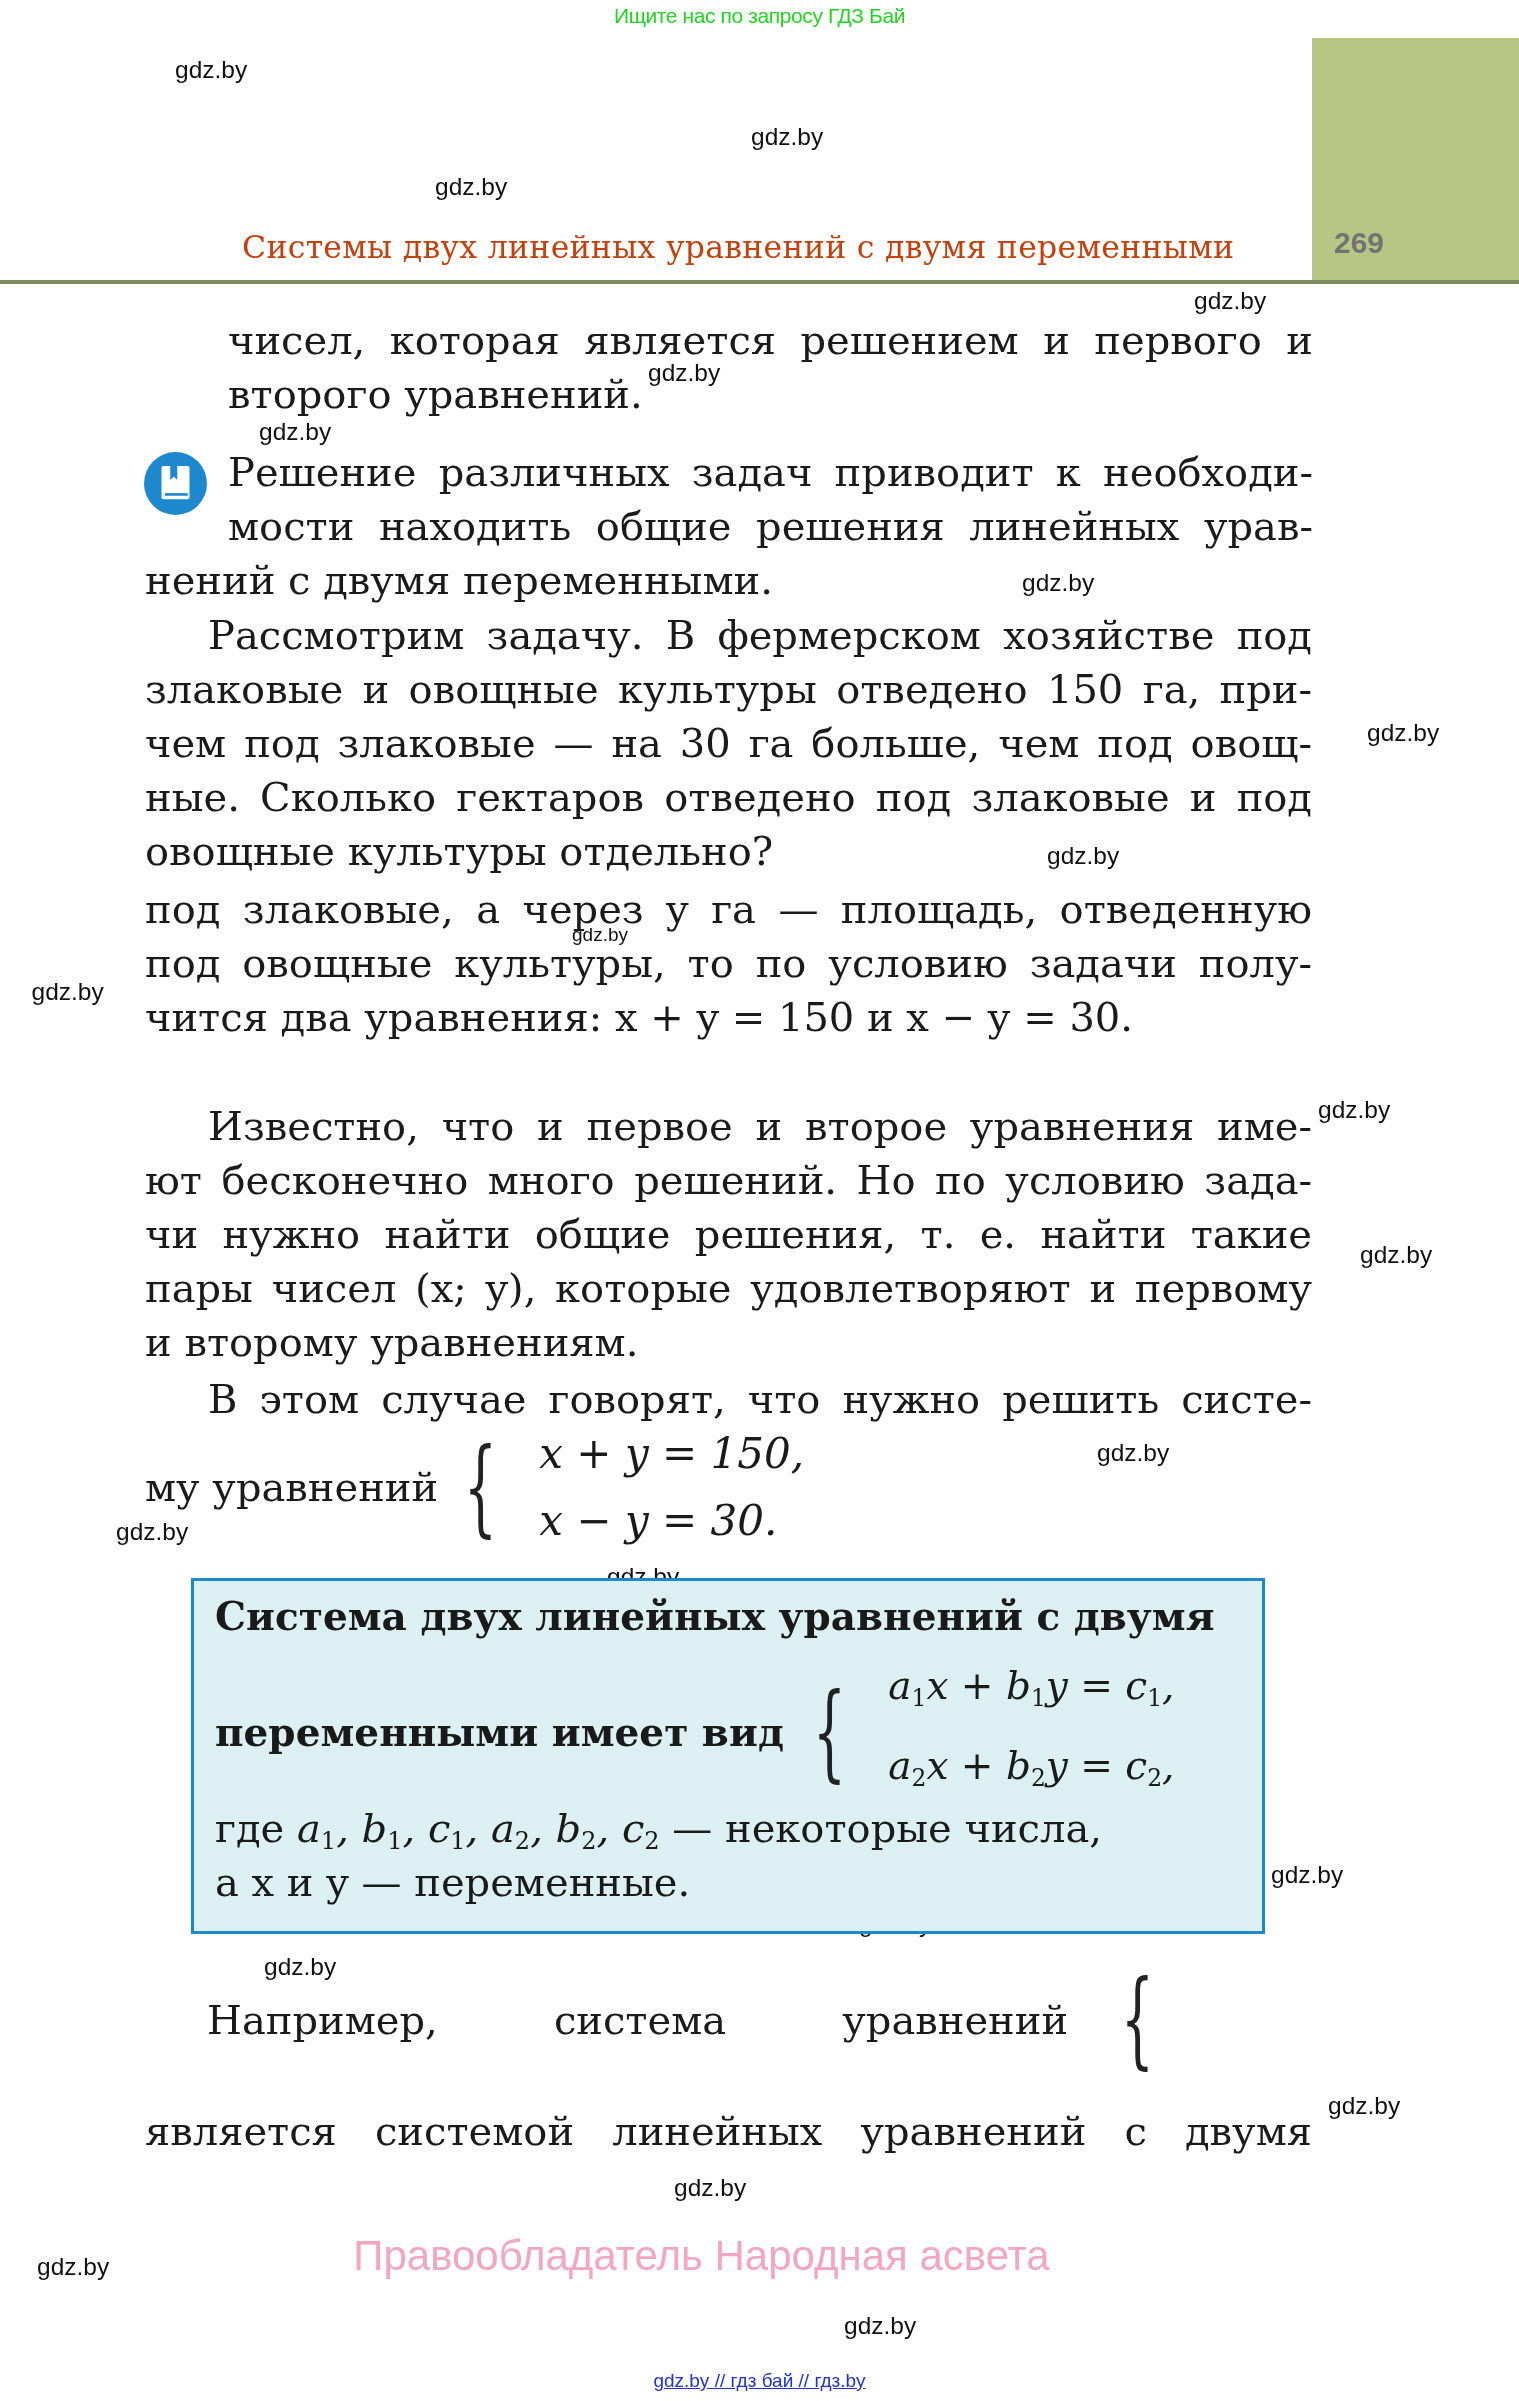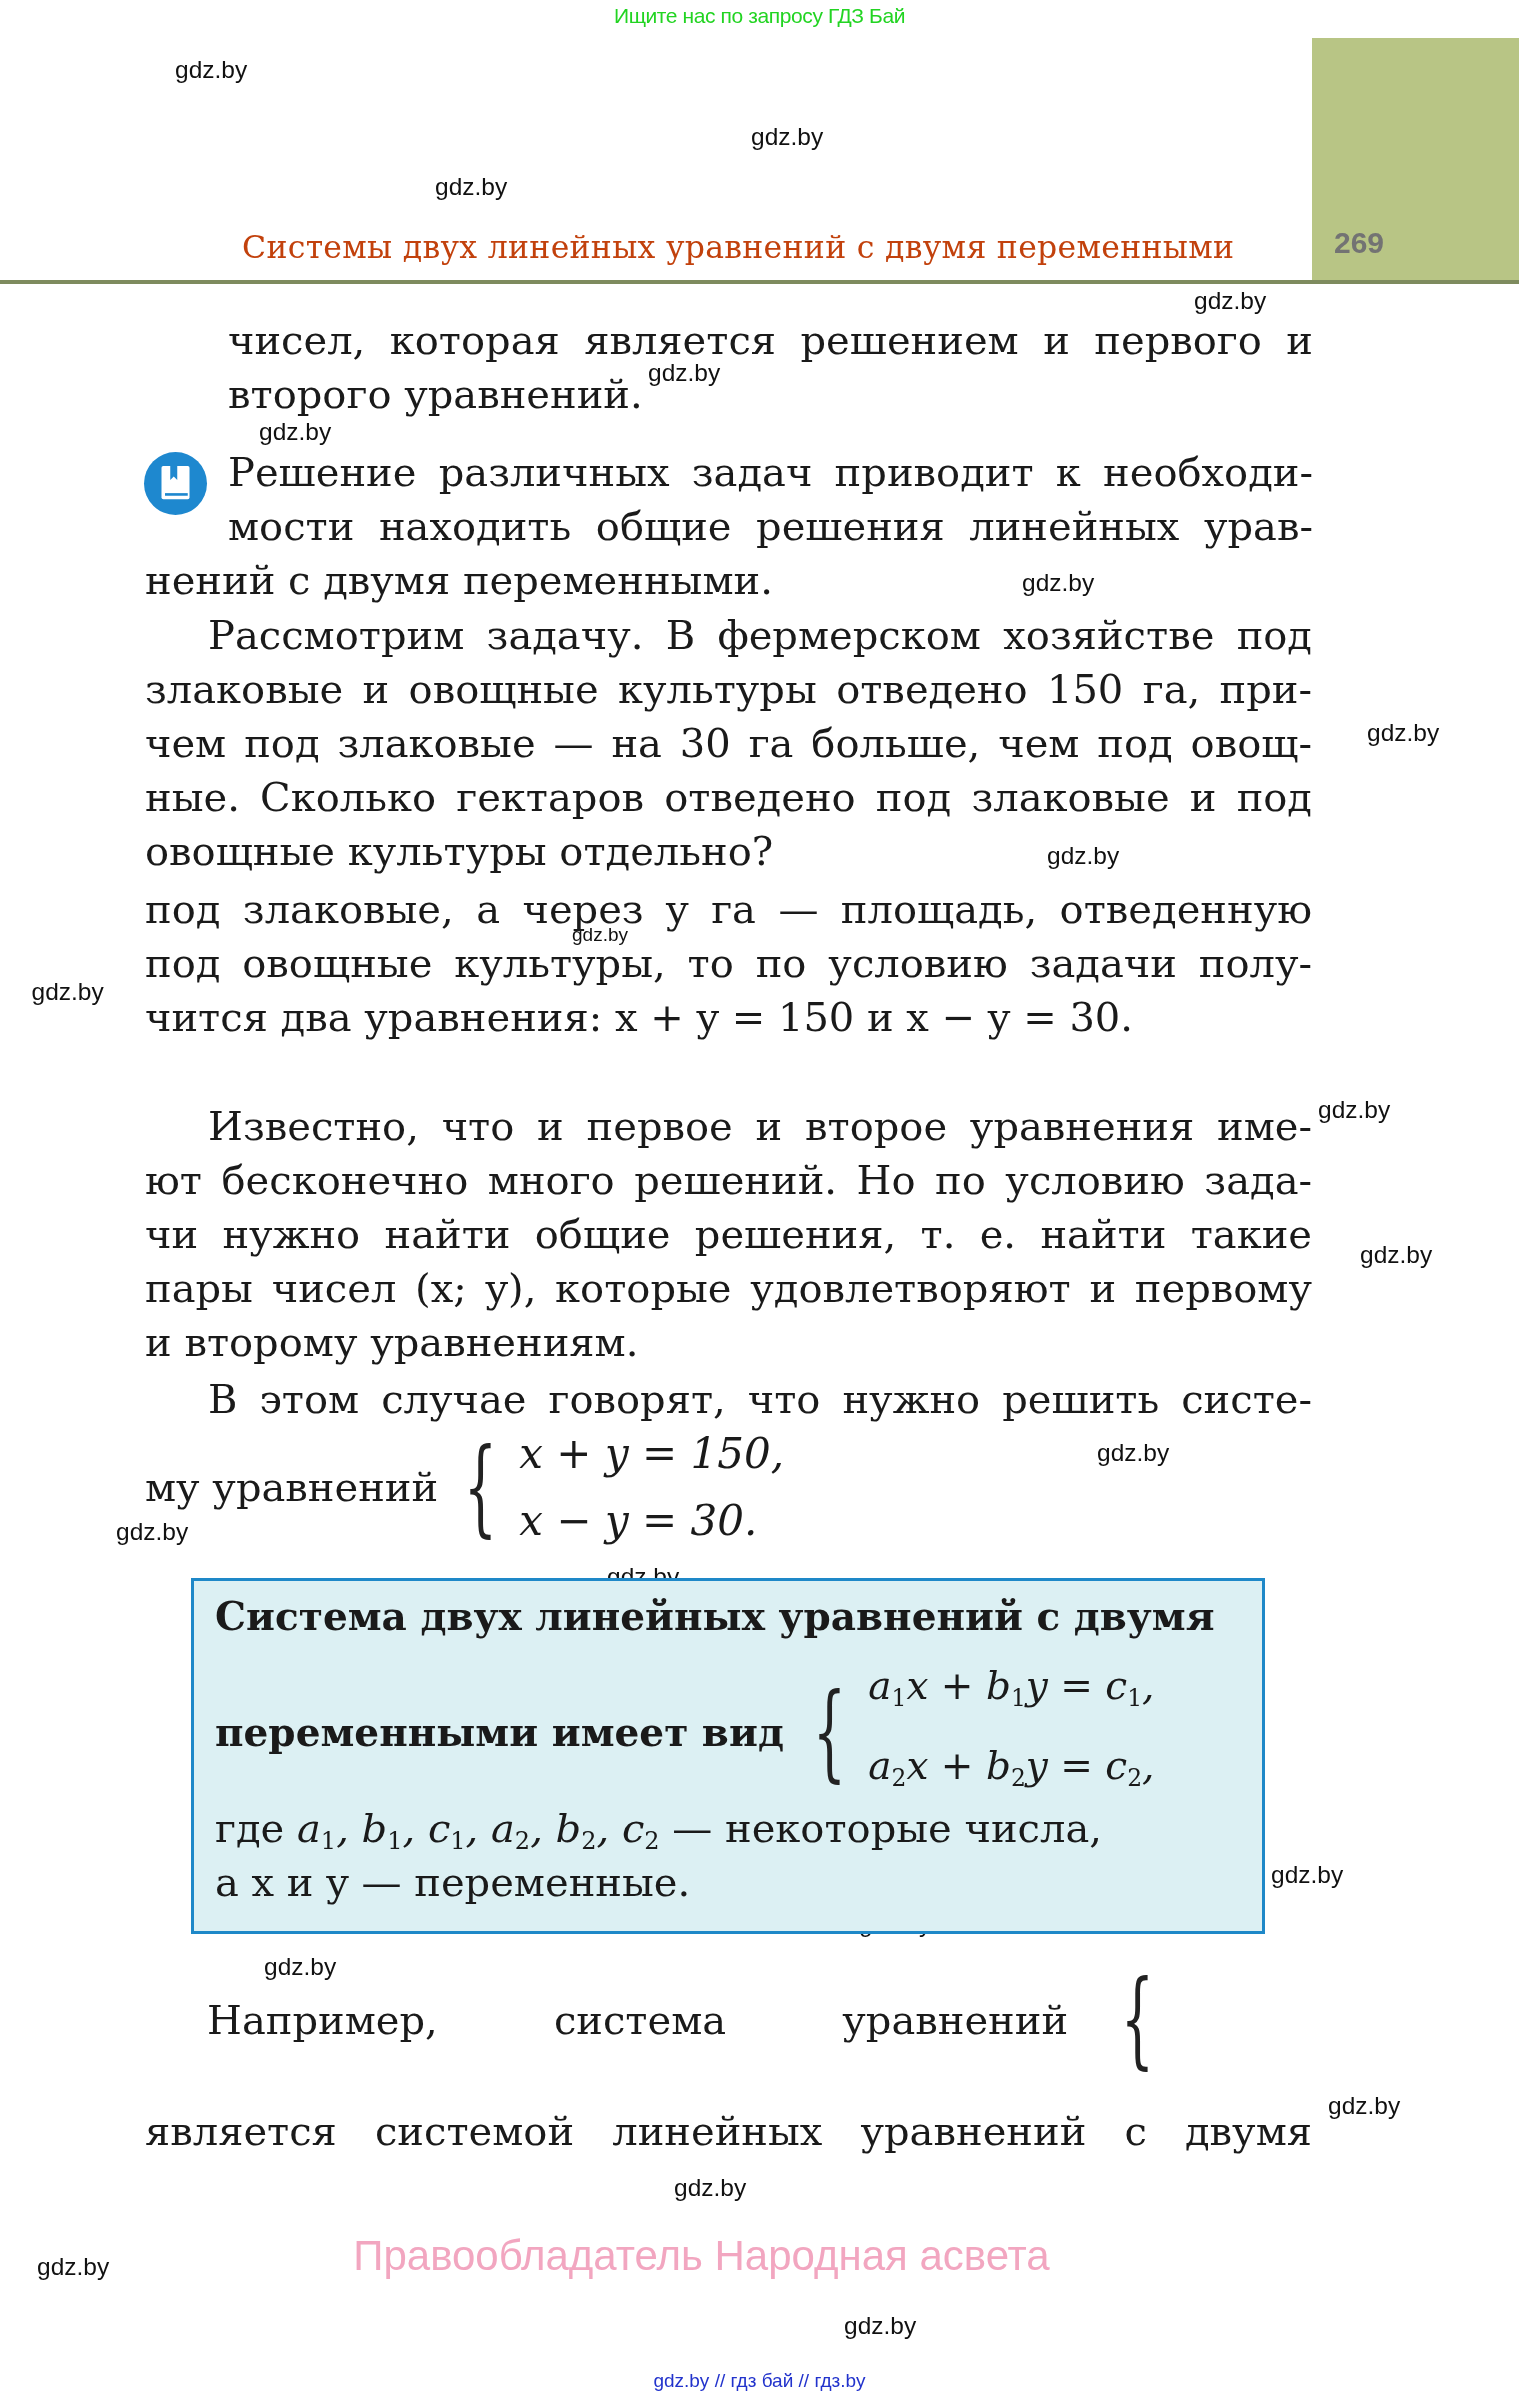--- a/index.html
+++ b/index.html
@@ -19,33 +19,33 @@
   .para { left:145px; width:1167px; font-size:40px; line-height:54px; text-align:justify; }
   .para .line { display:block; white-space:nowrap; text-align:justify; text-align-last:justify; height:54px; }
   .para .line.last { text-align-last:left; }
   .para .line.indent { padding-left:63px; }
   .math { font-family:"DejaVu Serif","Liberation Serif",serif; font-style:italic; }
 
   .book-icon { left:144px; top:452px; width:63px; height:63px; border-radius:50%; background:#1e88cf; }
 
   .system { display:inline-flex; align-items:center; }
   .brace { font-size:105px; line-height:1; font-weight:100; color:#222; margin-right:5.3px; transform:scaleX(0.5); font-family:"DejaVu Serif",serif; }
-  .eqs { display:flex; flex-direction:column; font-size:42px; line-height:67px; }
+  .eqs { display:flex; flex-direction:column; font-size:42px; line-height:67px;margin-left:20px; }
   .eqs span { white-space:nowrap; }
 
   .def-box { left:191px; top:1578px; width:1068px; height:350px; border:3.5px solid #1e88c8; background:#dcf0f3; }
   .def-title { left:215px; top:1593px; font-size:39px; font-weight:bold; white-space:nowrap; }
   .def-where { left:215px; top:1805px; font-size:40px; white-space:nowrap; }
   .def-where2 { left:215px; top:1859px; font-size:40px; white-space:nowrap; }
   sub { font-size:0.6em; vertical-align:-0.3em; font-style:normal; }
 
   .footer-pub { left:0; width:1403px; top:2232px; text-align:center; color:#f2a6c0;
                 font-family:"Liberation Sans",sans-serif; font-size:42px; }
   .footer-links { left:0; width:1519px; top:2370px; text-align:center; color:#2233cc;
-                  font-family:"Liberation Sans",sans-serif; font-size:19px; }
+                  font-family:"Liberation Sans",sans-serif; font-size:19px;text-decoration:underline; }
 </style>
 </head>
 <body>
 
 <div class="abs top-banner">Ищите нас по запросу ГДЗ Бай</div>
 
 <div class="abs page-tab"></div>
 <div class="abs page-num">269</div>
 <div class="abs running-head">Системы двух линейных уравнений с двумя переменными</div>
 <div class="abs rule"></div>

